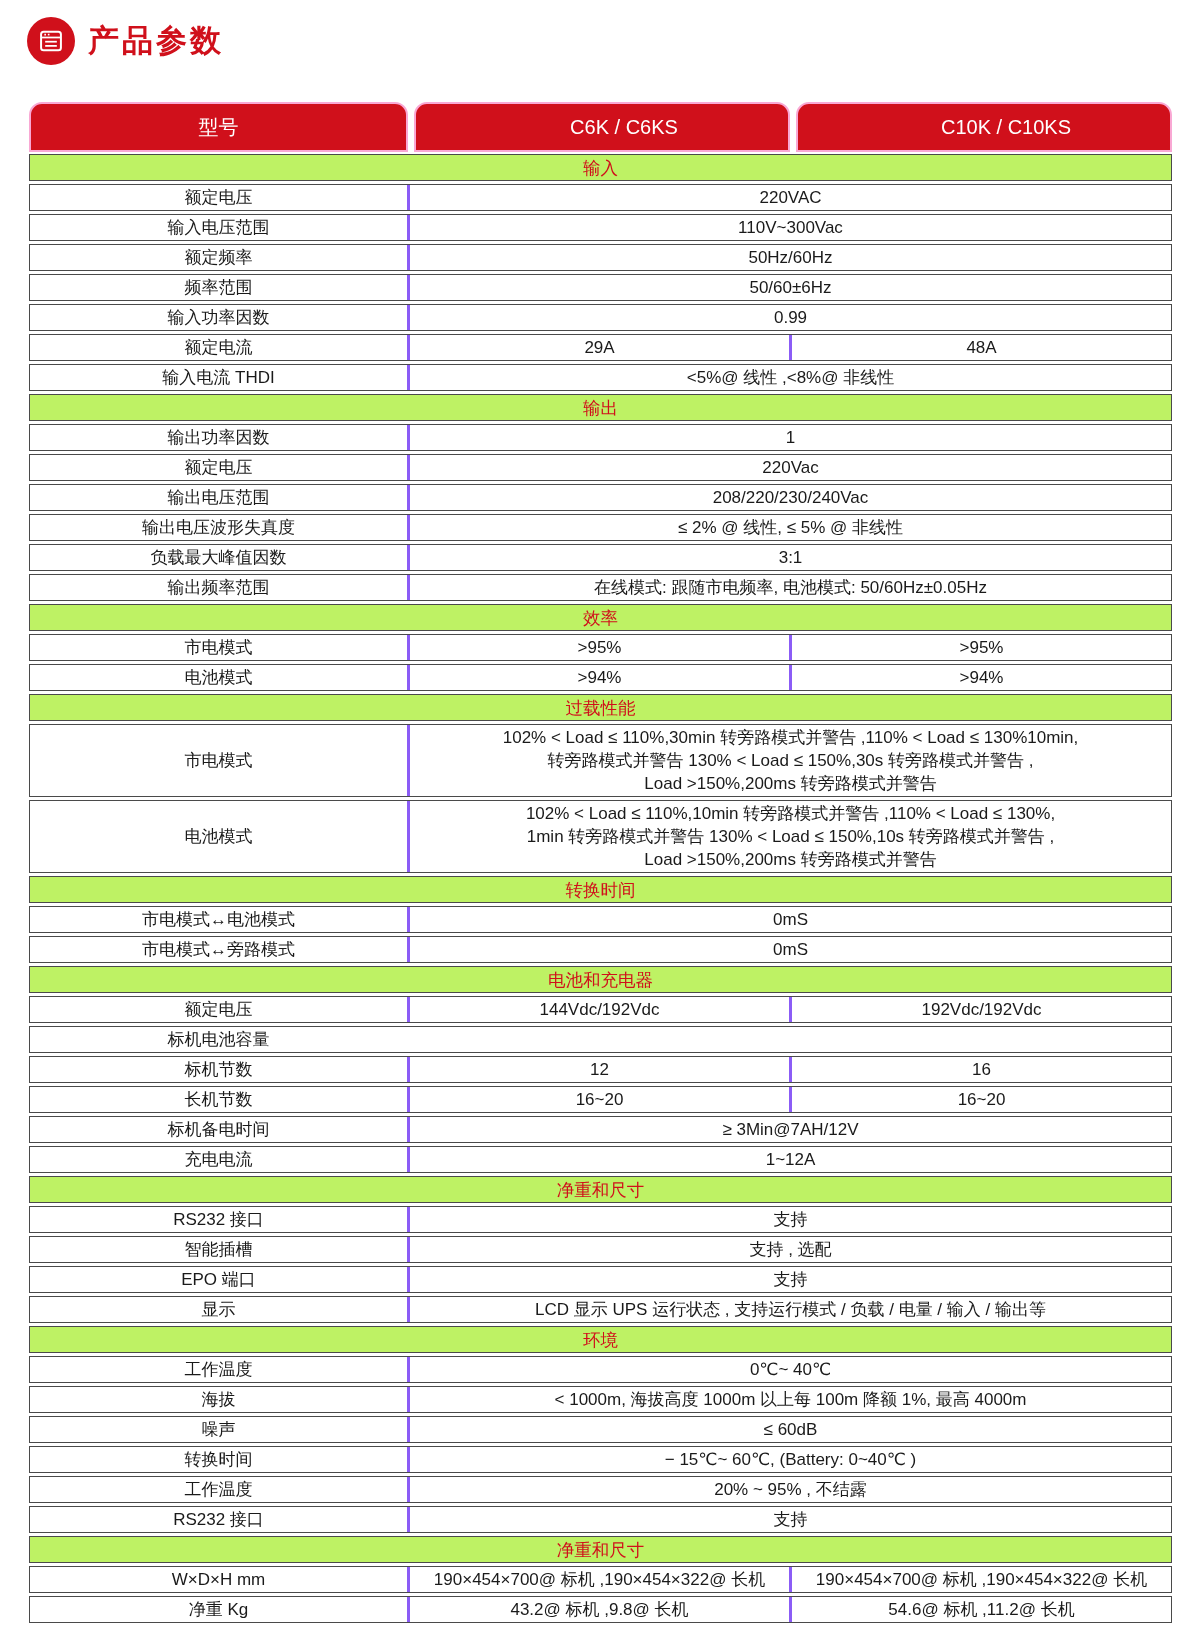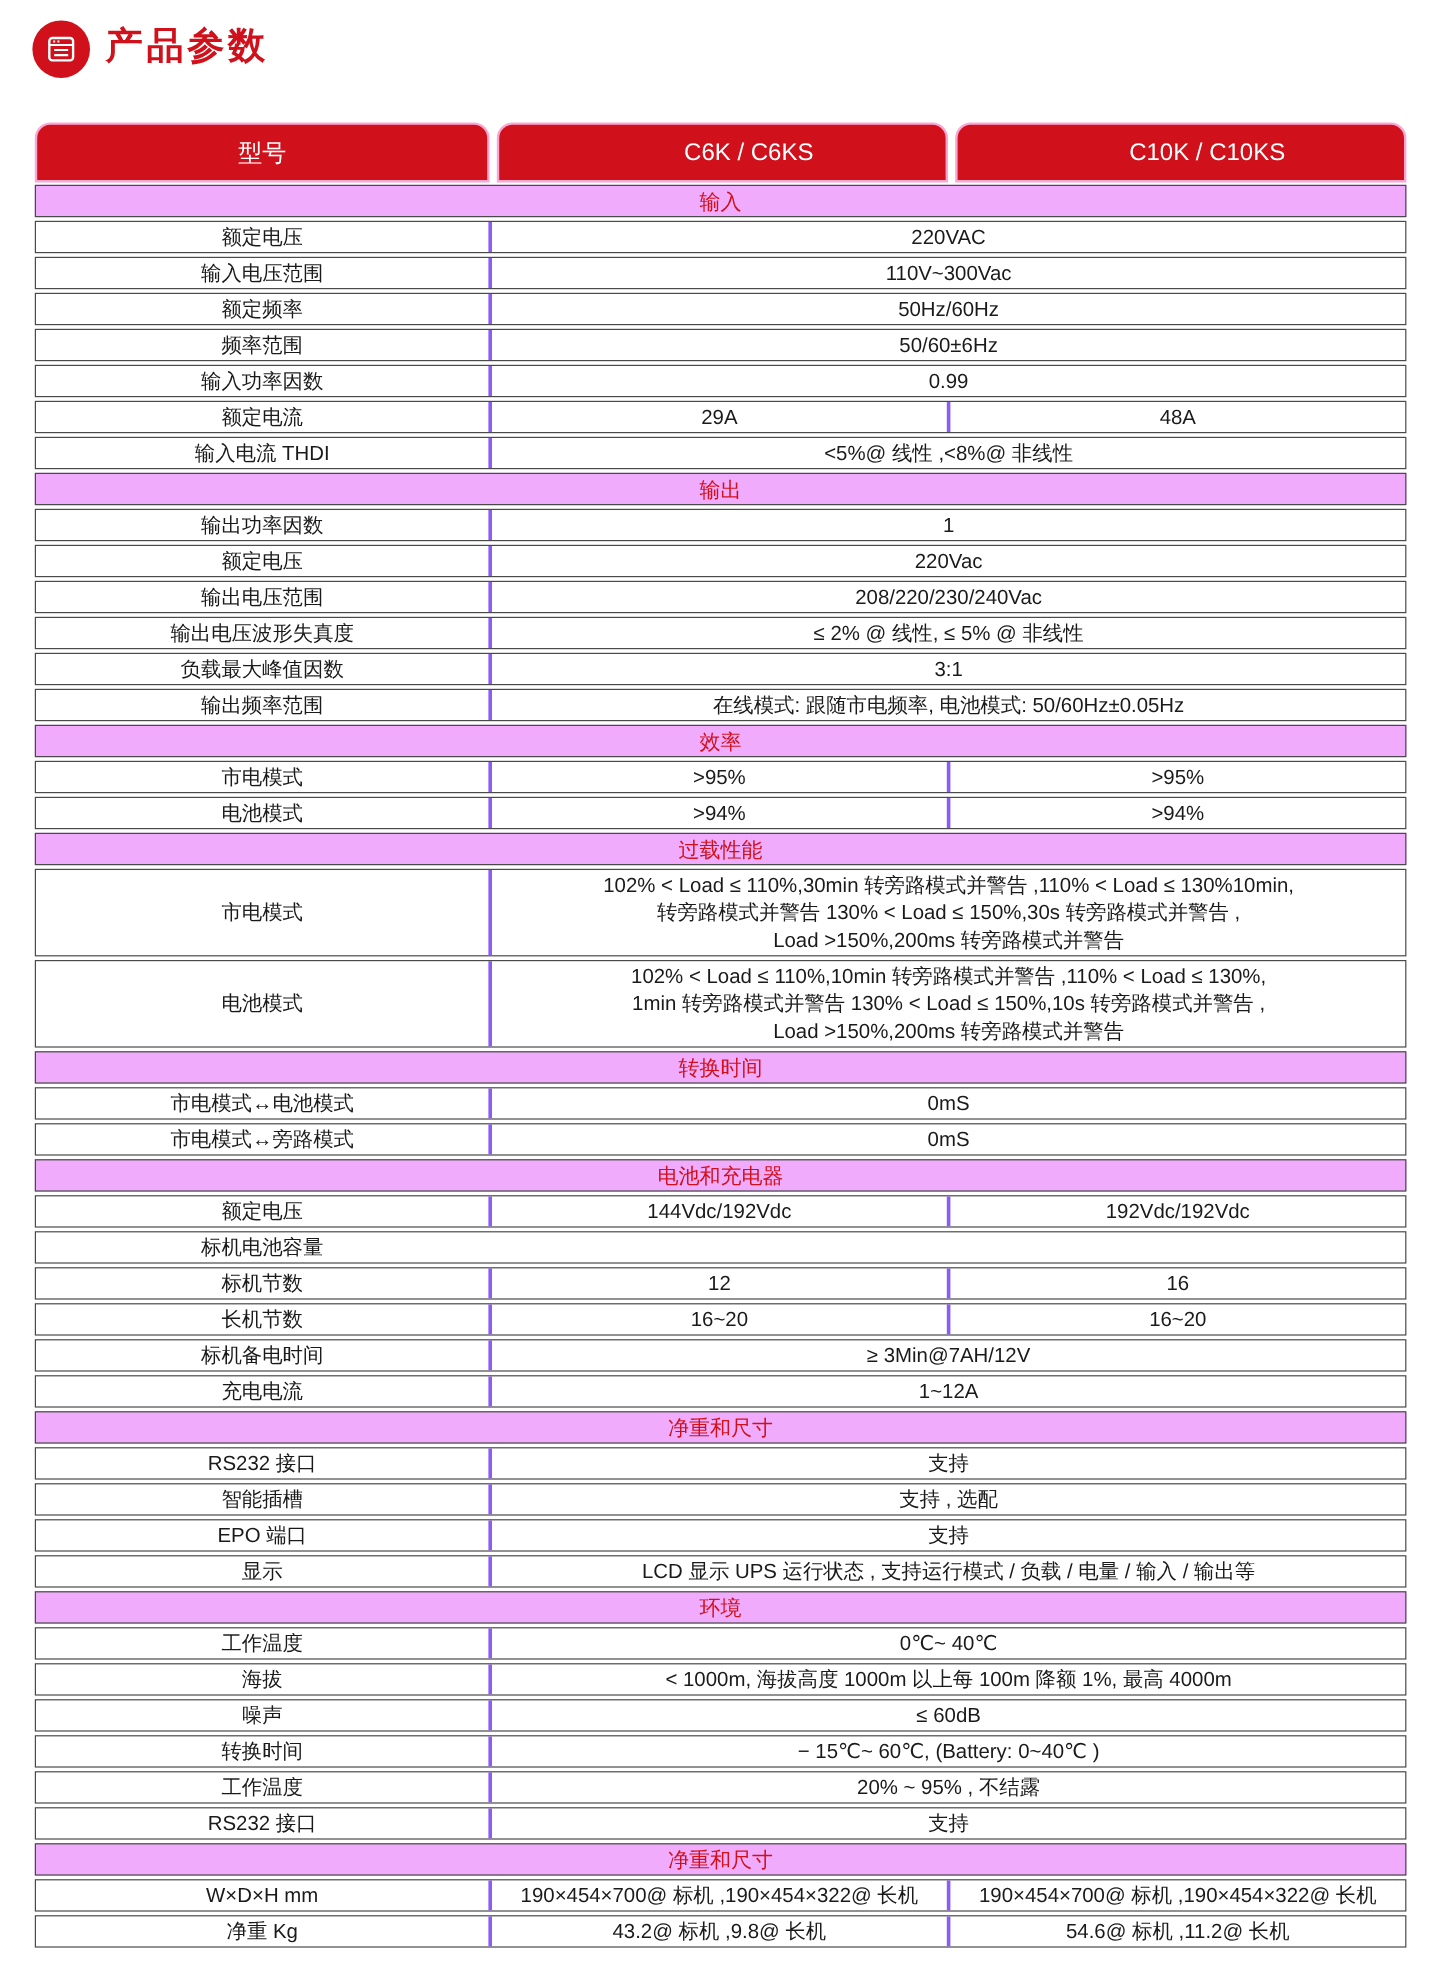--- a/index.html
+++ b/index.html
@@ -5,21 +5,21 @@
   html,body { margin:0; padding:0; background:#ffffff; }
   .page {
     position:relative;
     width:1200px; height:1652px;
     background:#ffffff;
     font-family:"Liberation Sans","DejaVu Sans",sans-serif;
     color:#1a1a1a;
     overflow:hidden;
   }
   
-  .title-bar { display:flex; align-items:center; gap:13px; padding:16px 0 0 27px; height:50px;font-family:Liberation Mono, monospace; }
+  .title-bar { display:flex; align-items:center; gap:13px; padding:16px 0 0 27px; height:50px; }
   .icon-circle {
     width:48px; height:48px; border-radius:50%;
     background:var(--red); display:flex; align-items:center; justify-content:center;
     flex:none;
   }
   .page-title {
     font-size:31px; font-weight:bold; color:var(--red); letter-spacing:3px; line-height:48px;
   }
   
   .spec-table { margin:36px 28px 0 29px; }
@@ -27,21 +27,21 @@
   .tab {
     height:50px; background:var(--red);
     border:2px solid #f9a8d4; border-radius:13px 13px 0 0;
     display:flex; align-items:center; justify-content:center;
     color:#ffffff; font-size:20px; box-sizing:border-box;
   }
   .tab-model { width:379px; flex:none; }
   .tab-col { flex:1;padding-left:44px; }
   .band {
     margin:2px 0 3px 0; height:27px;
-    background:#f0abfc; border:1px solid #4a4a4a; box-sizing:border-box;
+    background:#bef264; border:1px solid #4a4a4a; box-sizing:border-box;
     display:flex; align-items:center; justify-content:center;
     color:var(--red); font-size:17.5px;
   }
   .row {
     display:flex; border:1px solid #4a4a4a; background:#ffffff;
     margin-bottom:3px; box-sizing:border-box;
   }
   .cell {
     display:flex; align-items:center; justify-content:center;
     min-height:25px; padding:1px 6px; box-sizing:border-box;

